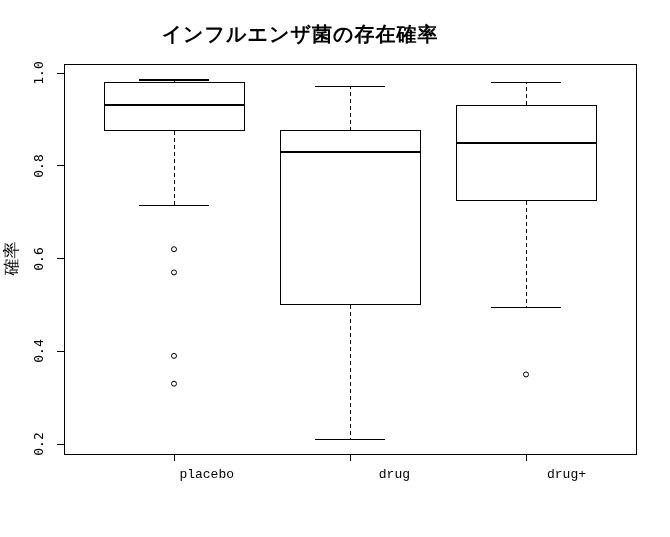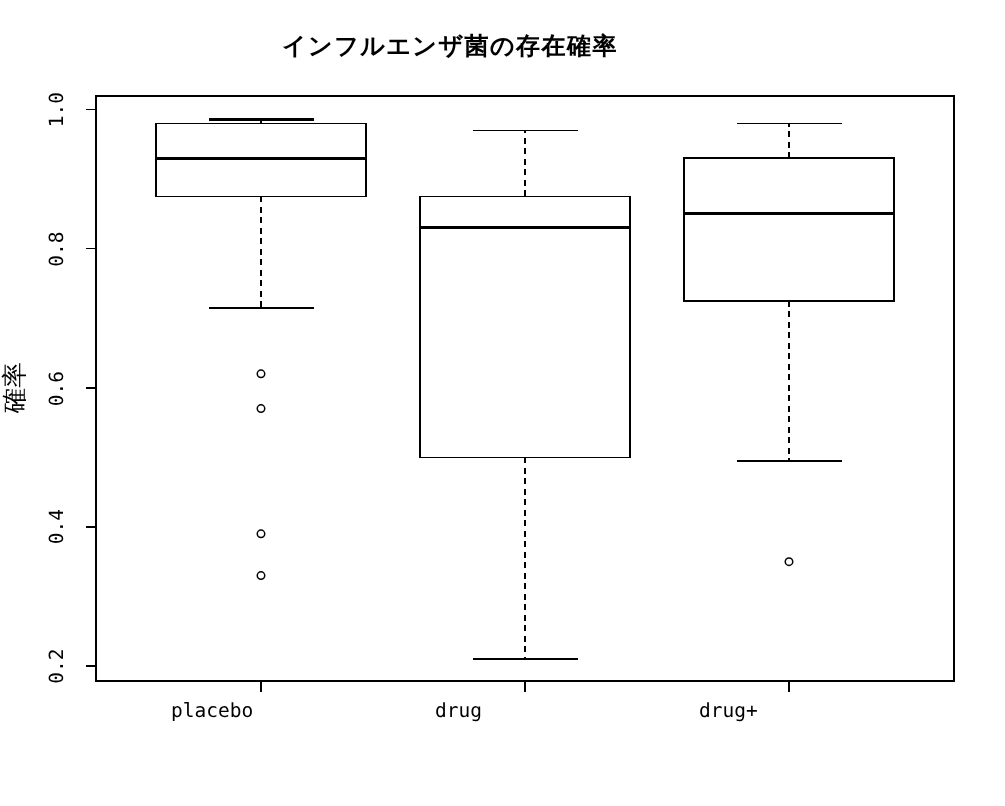--- a/index.html
+++ b/index.html
@@ -10,21 +10,21 @@
     overflow:hidden;
     font-family:"DejaVu Sans Mono", monospace;
     color:#000;
   }
   #plot-svg{position:absolute;left:0;top:0;}
   .chart-title{
     position:absolute;left:0;top:21px;width:600px;
     text-align:center;
     font-family:"DejaVu Serif", serif;
     font-weight:bold;
-    font-size:16px;
+    font-size:20px;
     letter-spacing:1px;
     white-space:nowrap;
   }
   .x-label{
     position:absolute;left:243px;top:497px;width:200px;
     text-align:center;
     font-family:"DejaVu Sans", sans-serif;
     font-size:19px;
     white-space:nowrap;
   }
@@ -40,23 +40,24 @@
   .ytick-label{
     position:absolute;width:60px;height:14px;
     line-height:14px;text-align:center;
     font-size:13px;
     transform:rotate(-90deg);
     transform-origin:center center;
     white-space:nowrap;
   }
   .xtick-label{
     position:absolute;width:120px;height:16px;
-    line-height:16px;text-align:left;
+    line-height:16px;text-align:right;
     font-size:13px;
     white-space:nowrap;
+    font-family:Liberation Mono, monospace;
   }
 </style>
 </head>
 <body>
 
 <div id="chart">
   <svg id="plot-svg" width="670" height="537">
       <rect x="64" y="64" width="572" height="390" fill="none" stroke="#000000" stroke-width="1" shape-rendering="crispEdges"></rect>
       <line x1="57" y1="444" x2="64" y2="444" stroke="#000000" stroke-width="1" shape-rendering="crispEdges"></line>
       <line x1="57" y1="351.25" x2="64" y2="351.25" stroke="#000000" stroke-width="1" shape-rendering="crispEdges"></line>

